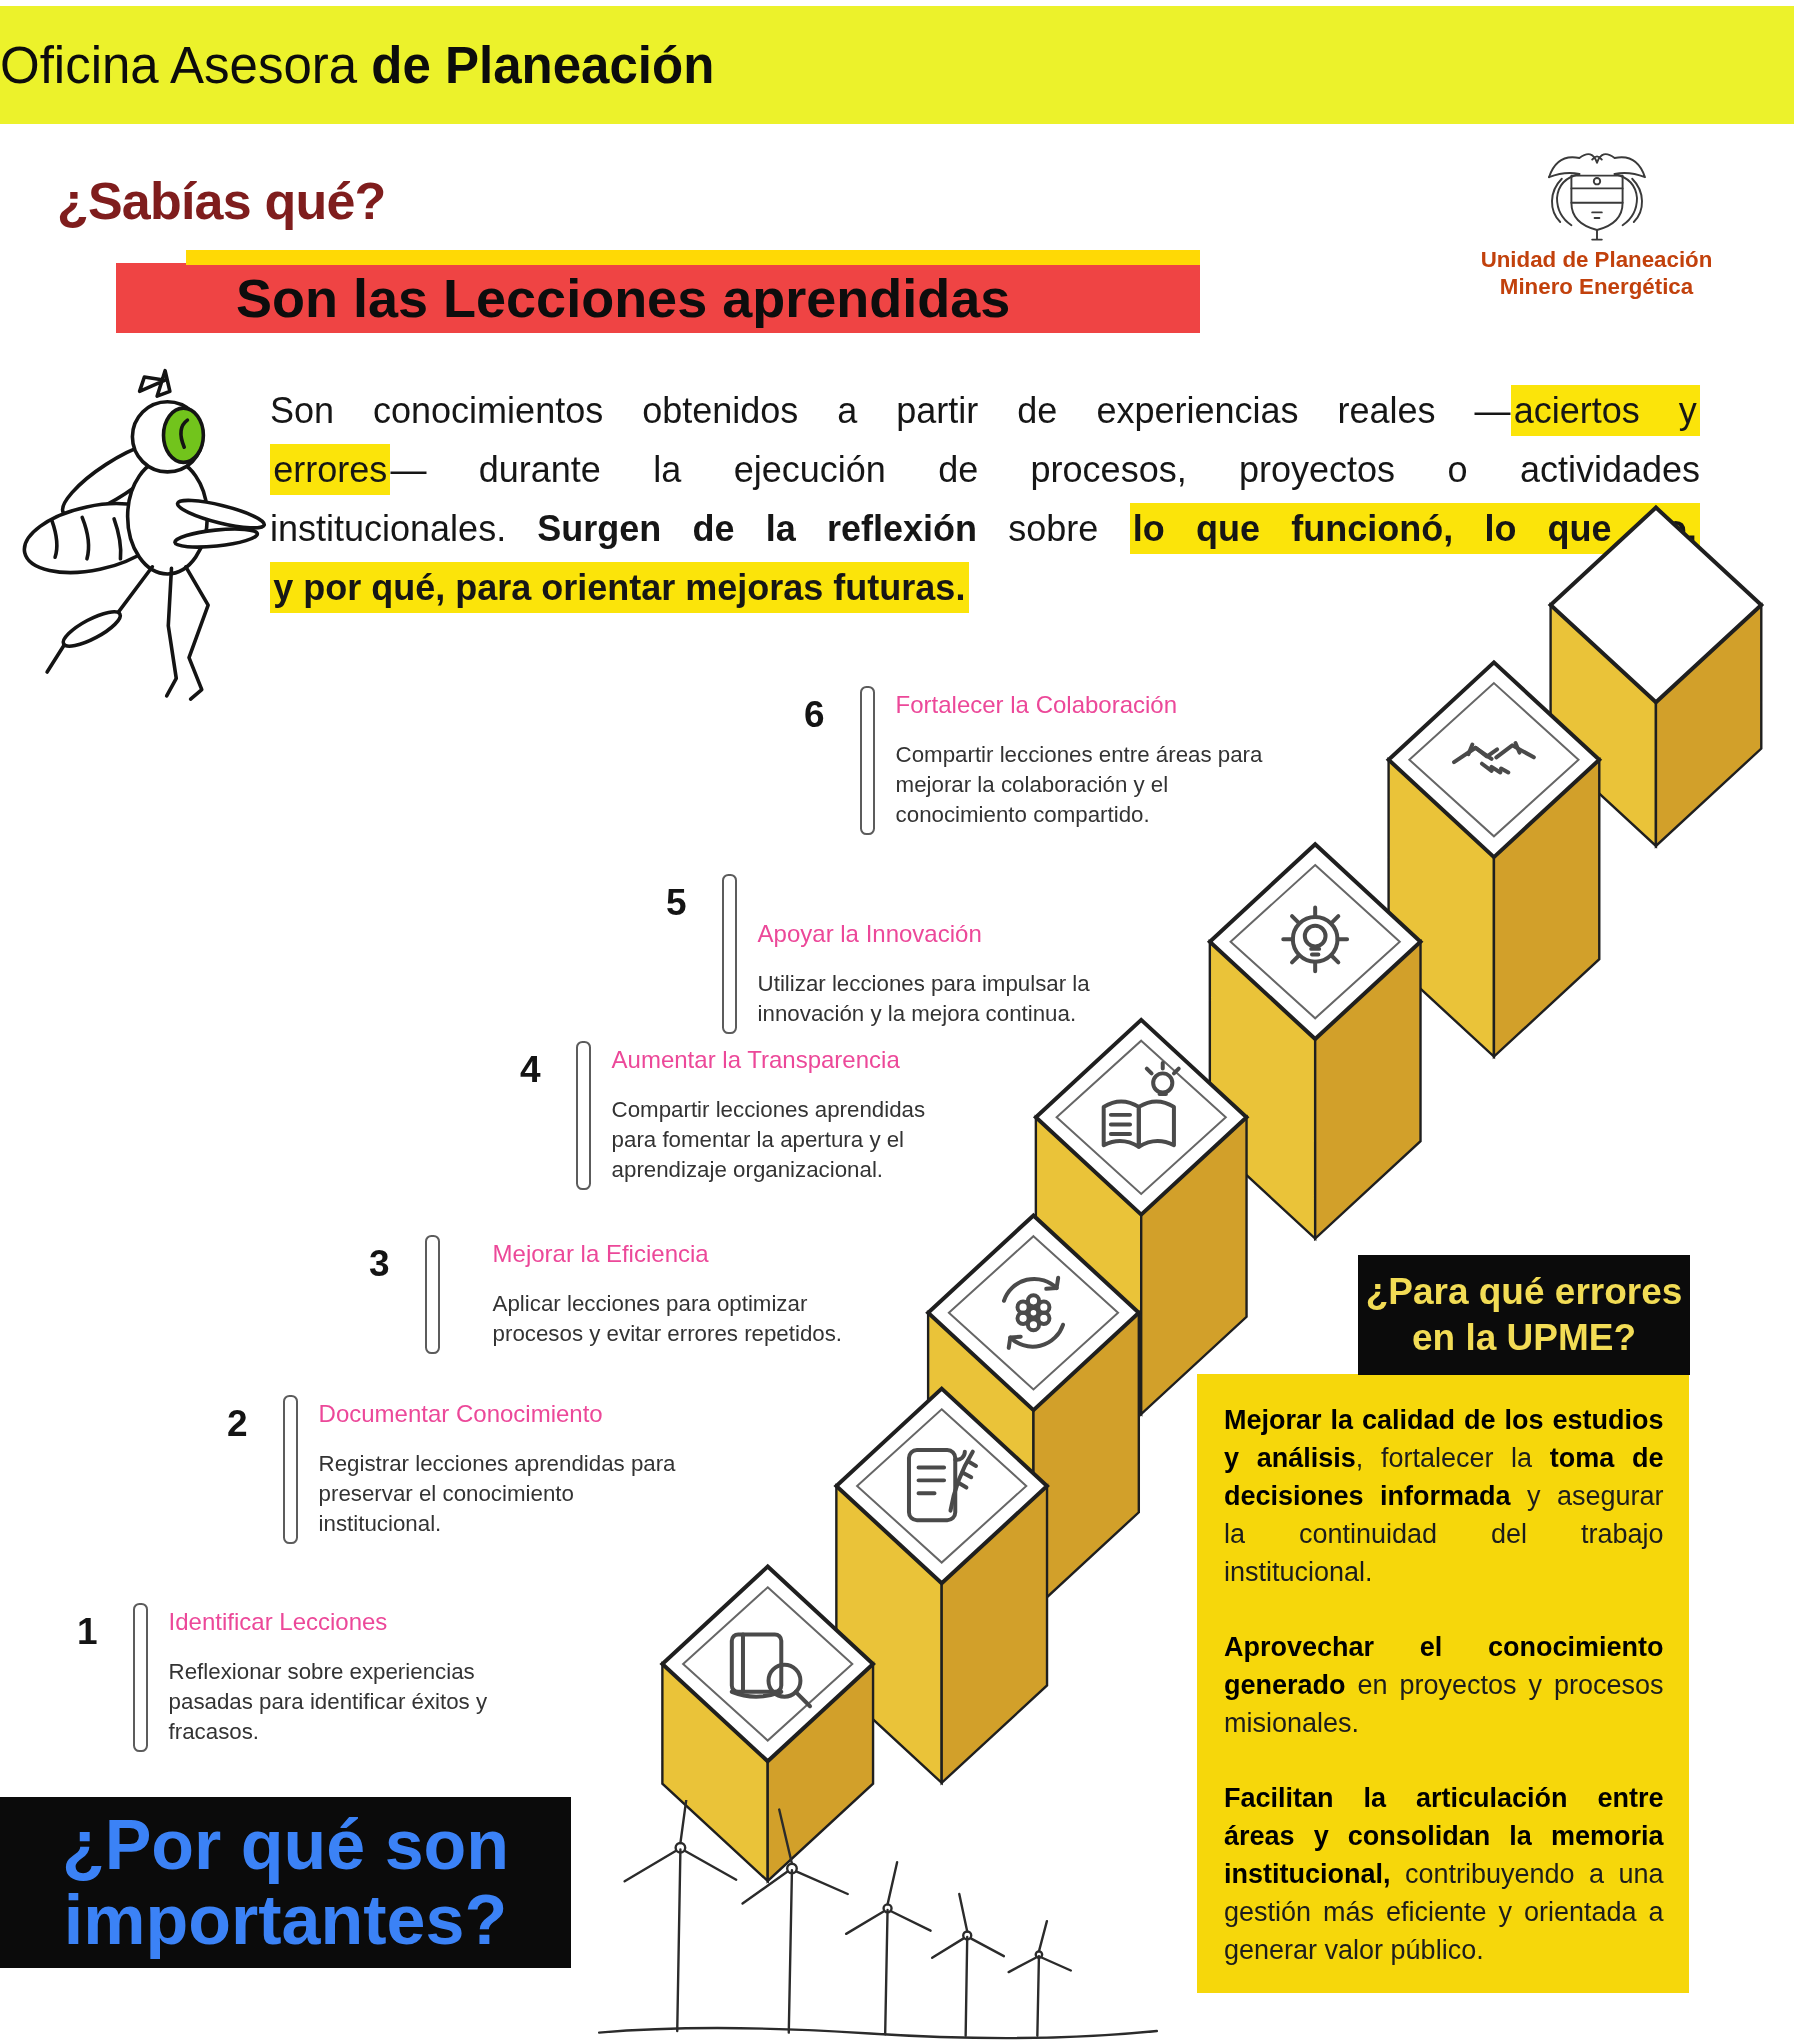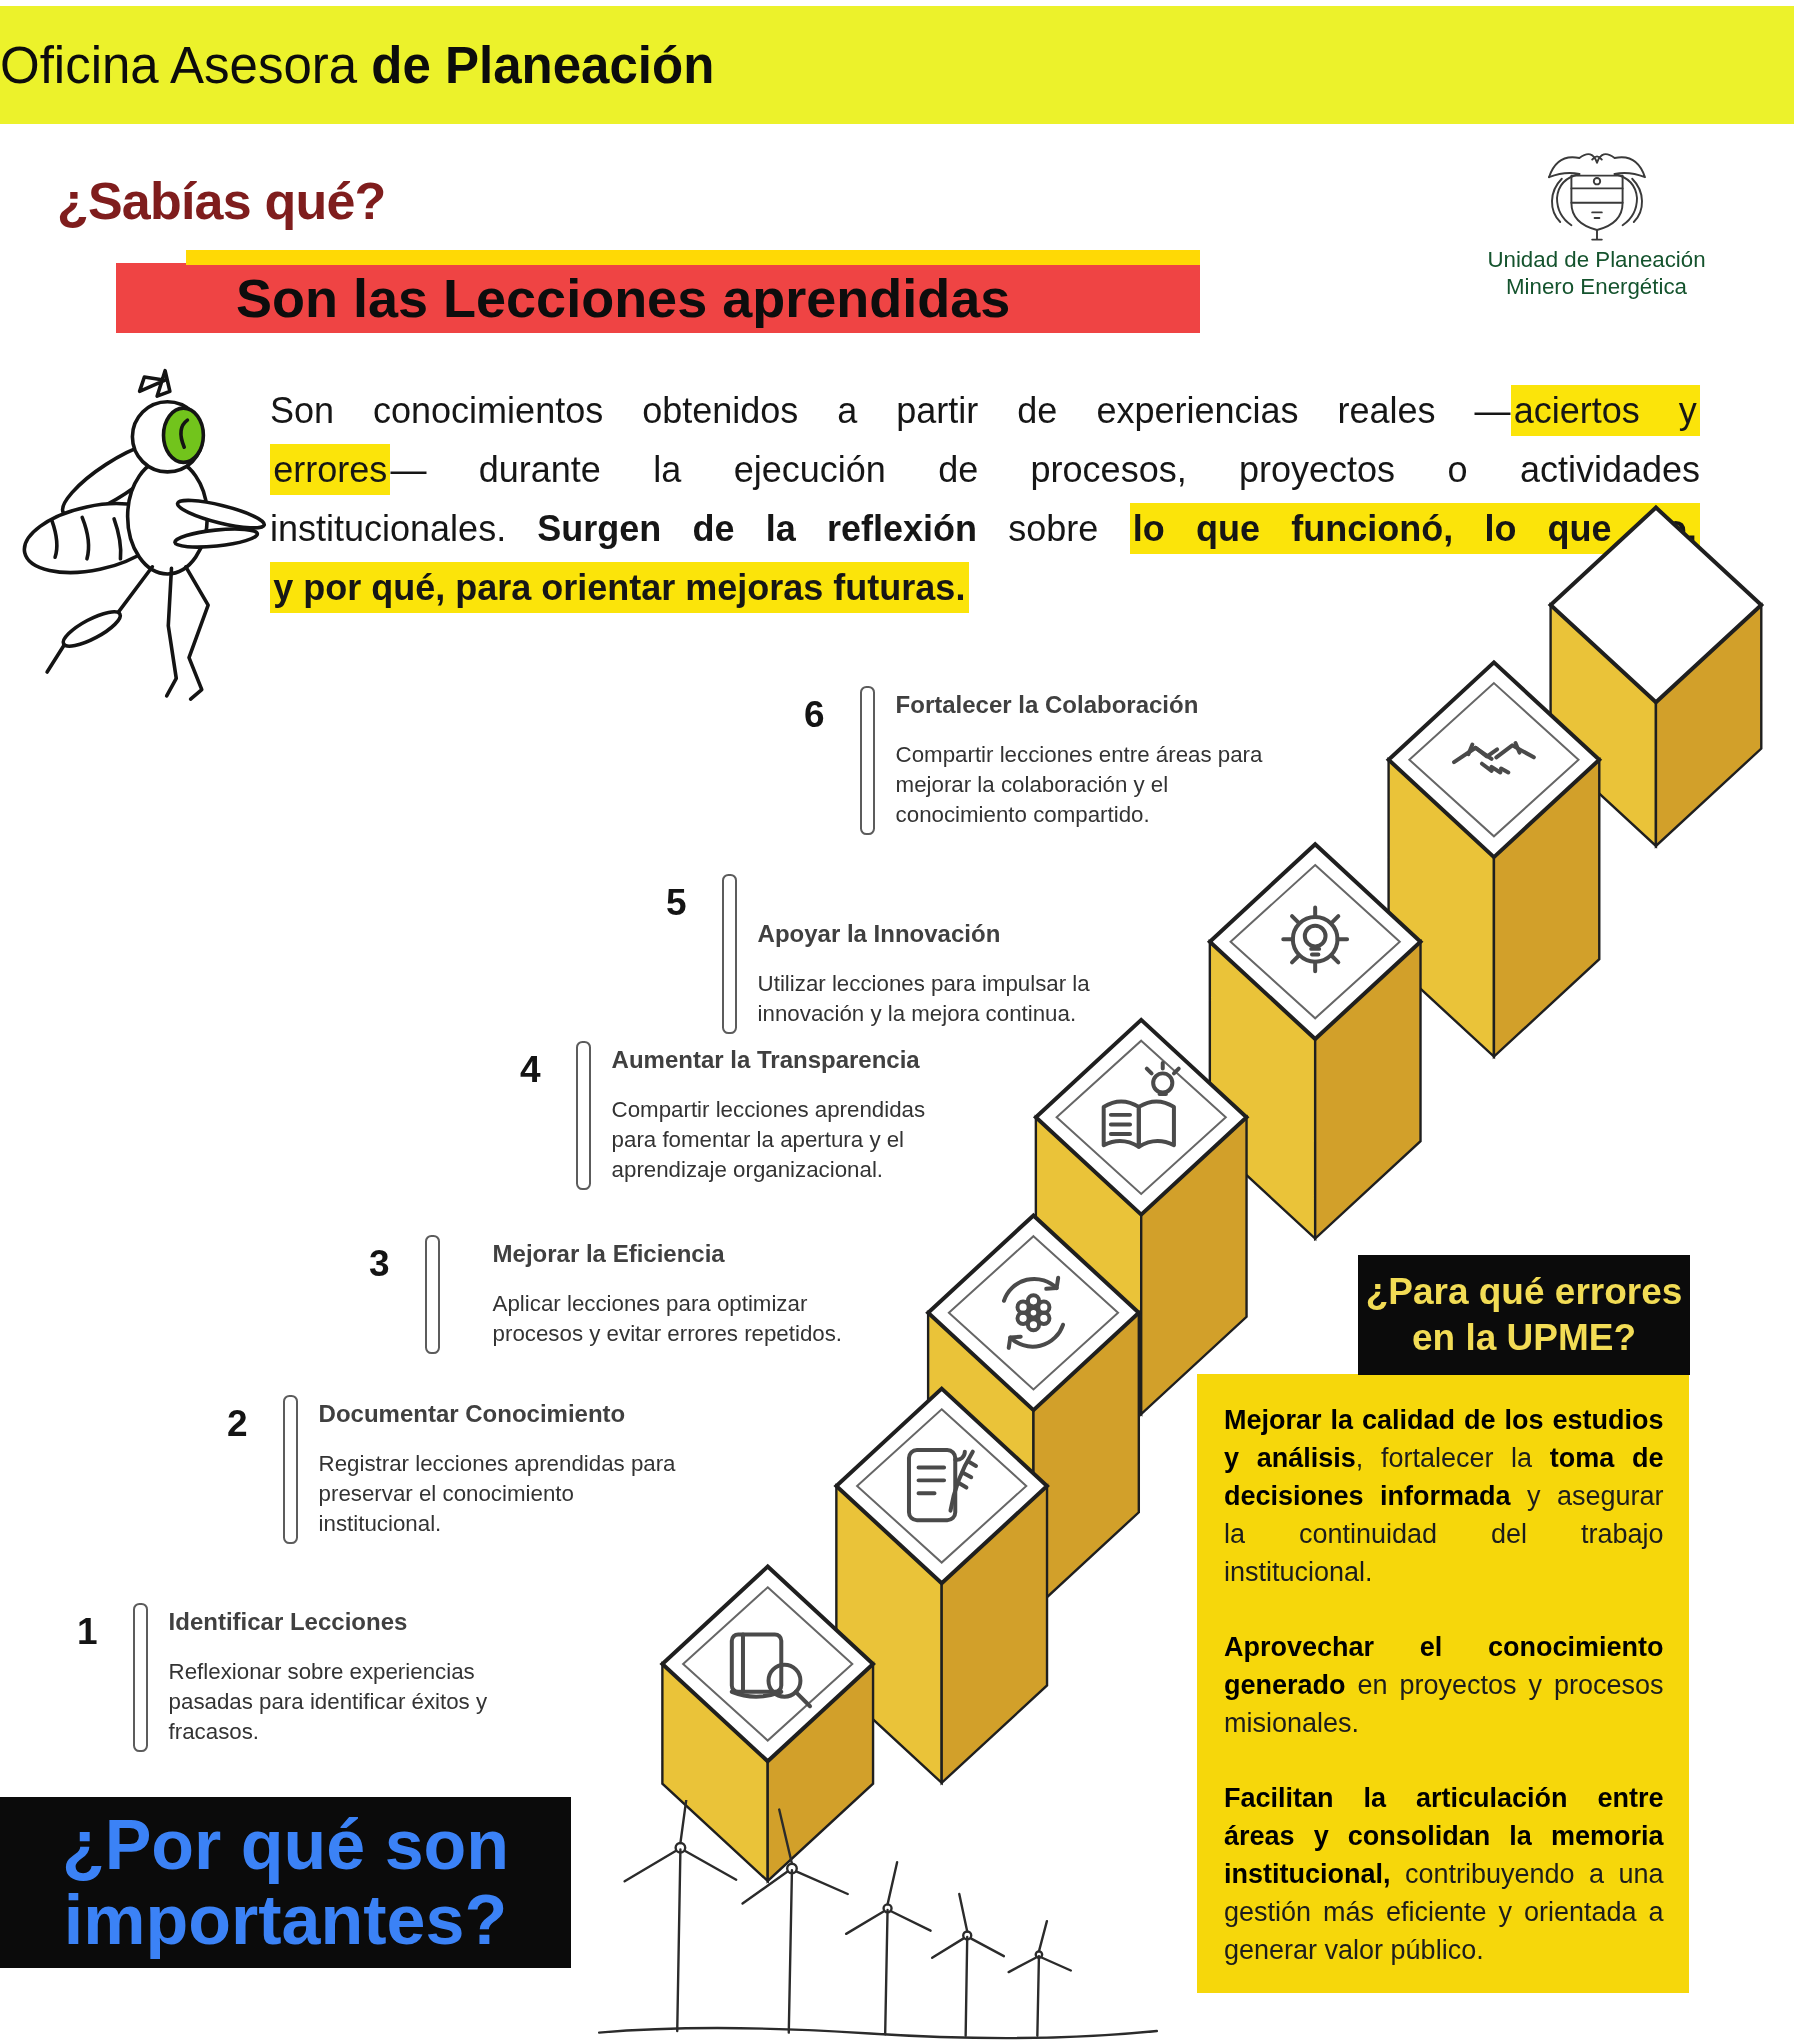--- a/index.html
+++ b/index.html
@@ -13,21 +13,21 @@
   .banner .txt{font-size:51px;color:#0c0c0c;letter-spacing:0;}
   .banner .txt .bold{font-weight:bold;}
 
   
   .main-title{position:absolute;left:57px;top:136px;font-size:52px;font-weight:800;
               color:#7f1d1d;letter-spacing:-0.8px;}
 
   
   .logo{position:absolute;left:1429px;top:142px;width:335px;text-align:center;}
   .logo svg{display:block;margin:0 auto;}
-  .logo .l1,.logo .l2{font-size:22.3px;font-weight:normal;color:#14532d;line-height:27px;text-align:center;}
+  .logo .l1,.logo .l2{font-size:22.3px;font-weight:bold;color:#c2410c;line-height:27px;text-align:center;}
 
   
   .subtitle-box{position:absolute;left:116px;top:263px;width:1084px;height:70px;background:#ef4444;
                 display:flex;align-items:center;}
   .subtitle-box::before{content:"";position:absolute;left:70px;top:-12.8px;width:1014px;height:14.4px;background:#FFD905;}
   .subtitle-box .txt{font-size:54px;font-weight:800;color:#0d0d0d;padding-left:120px;white-space:nowrap;}
 
   
   .intro{position:absolute;left:270px;top:381px;width:1430px;font-size:36px;color:#161616;}
   .intro .line{line-height:59px;height:59px;white-space:nowrap;}
@@ -38,21 +38,21 @@
   .seg-hlb{background:#FBE40A;padding:4.8px 3.2px;font-weight:bold;}
 
   
   .stairs{position:absolute;left:0;top:0;z-index:1;}
 
   
   .step{position:absolute;display:flex;z-index:2;}
   .step .num{width:45px;font-size:37px;font-weight:bold;color:#141414;margin-top:8px;flex:0 0 auto;}
   .step .bar{flex:0 0 auto;width:10.4px;border:2.4px solid #5c5c5c;border-radius:6.4px;background:#fff;margin:0 21px 0 11.2px;align-self:stretch;}
   .step .txt{flex:0 0 auto;}
-  .step .txt h3{margin:4.8px 0 0 0;font-size:24px;font-weight:bold;color:#404040;}
+  .step .txt h3{margin:4.8px 0 0 0;font-size:24px;font-weight:normal;color:#ec4899;}
   .step .txt p{margin:21px 0 4.8px 0;font-size:22.3px;line-height:30px;color:#333;}
 
   
   .purpose-head{position:absolute;left:1358px;top:1255px;width:332px;height:120px;background:#0b0b0b;z-index:3;
                 display:flex;flex-direction:column;align-items:center;justify-content:center;}
   .purpose-head .hl1,.purpose-head .hl2{color:#F2DC55;font-size:37px;font-weight:bold;line-height:46px;}
   .purpose-panel{position:absolute;left:1197px;top:1374px;width:492px;height:619px;background:#F6D70B;z-index:2;
                  box-sizing:border-box;padding:27px 25.5px 0 27px;}
   .purpose-panel .para{font-size:27px;line-height:38px;color:#1c1c1c;text-align:justify;margin-bottom:37px;}
   .purpose-panel .para .seg-b{color:#000;}

